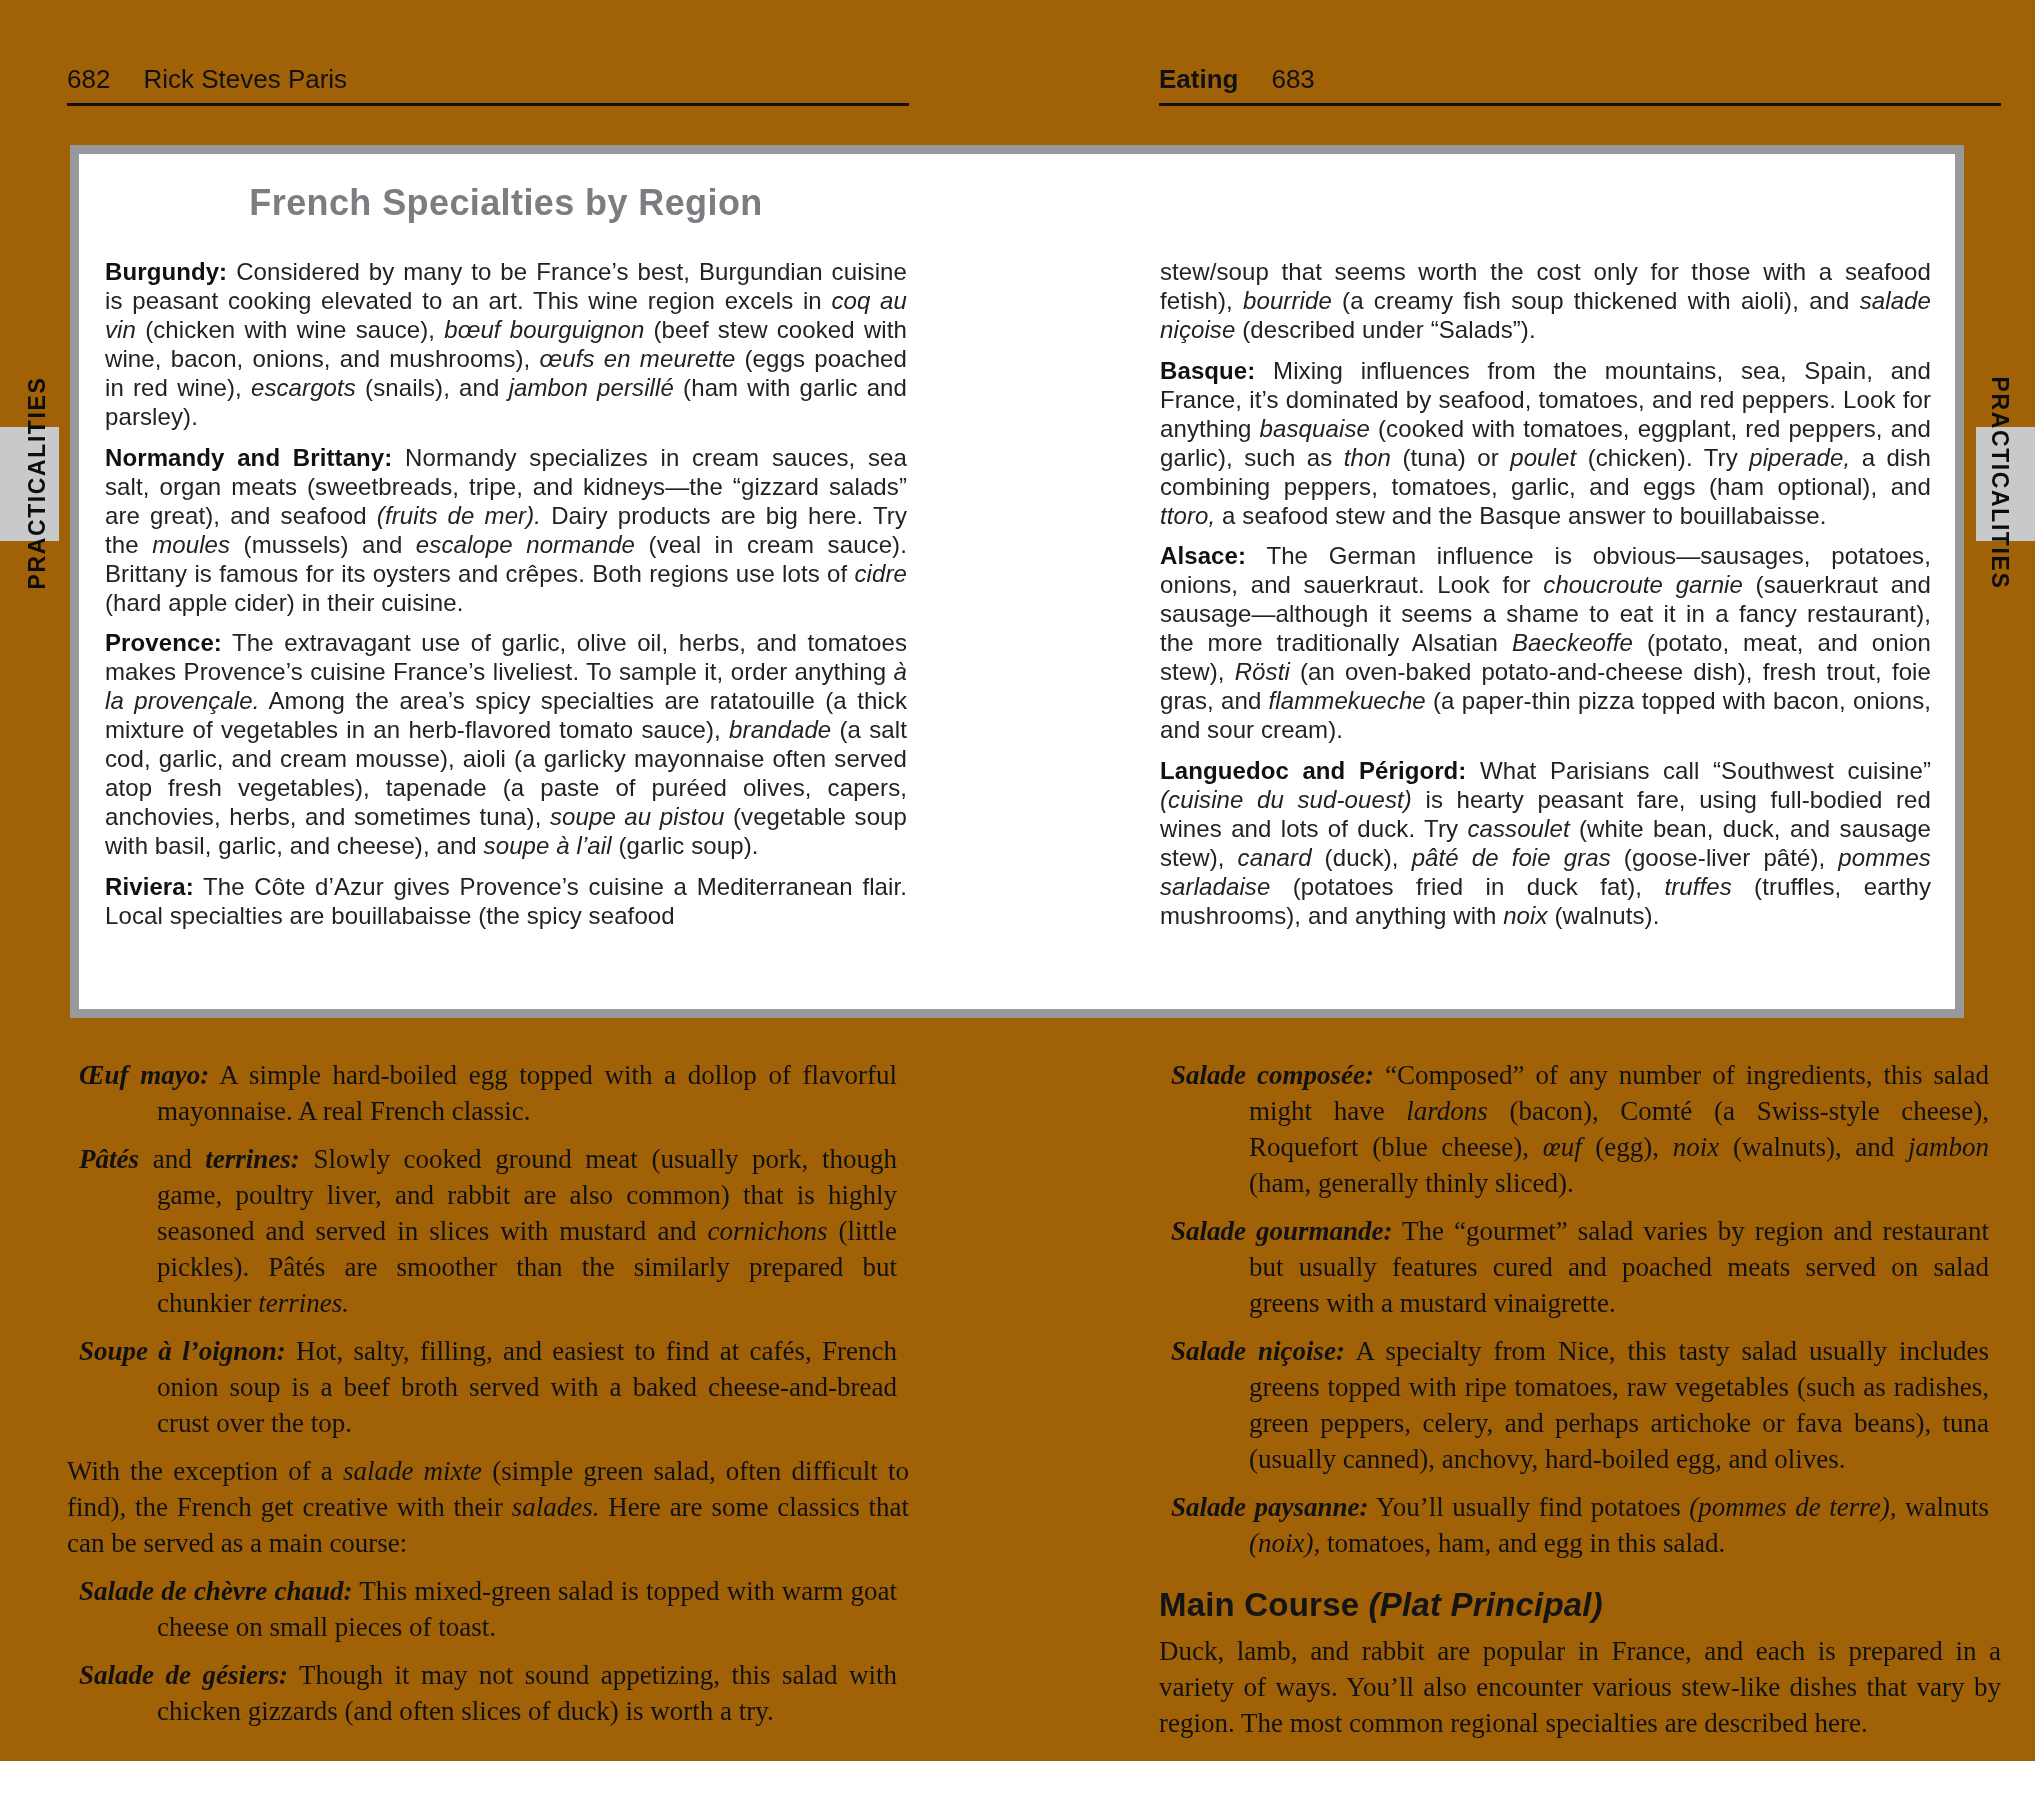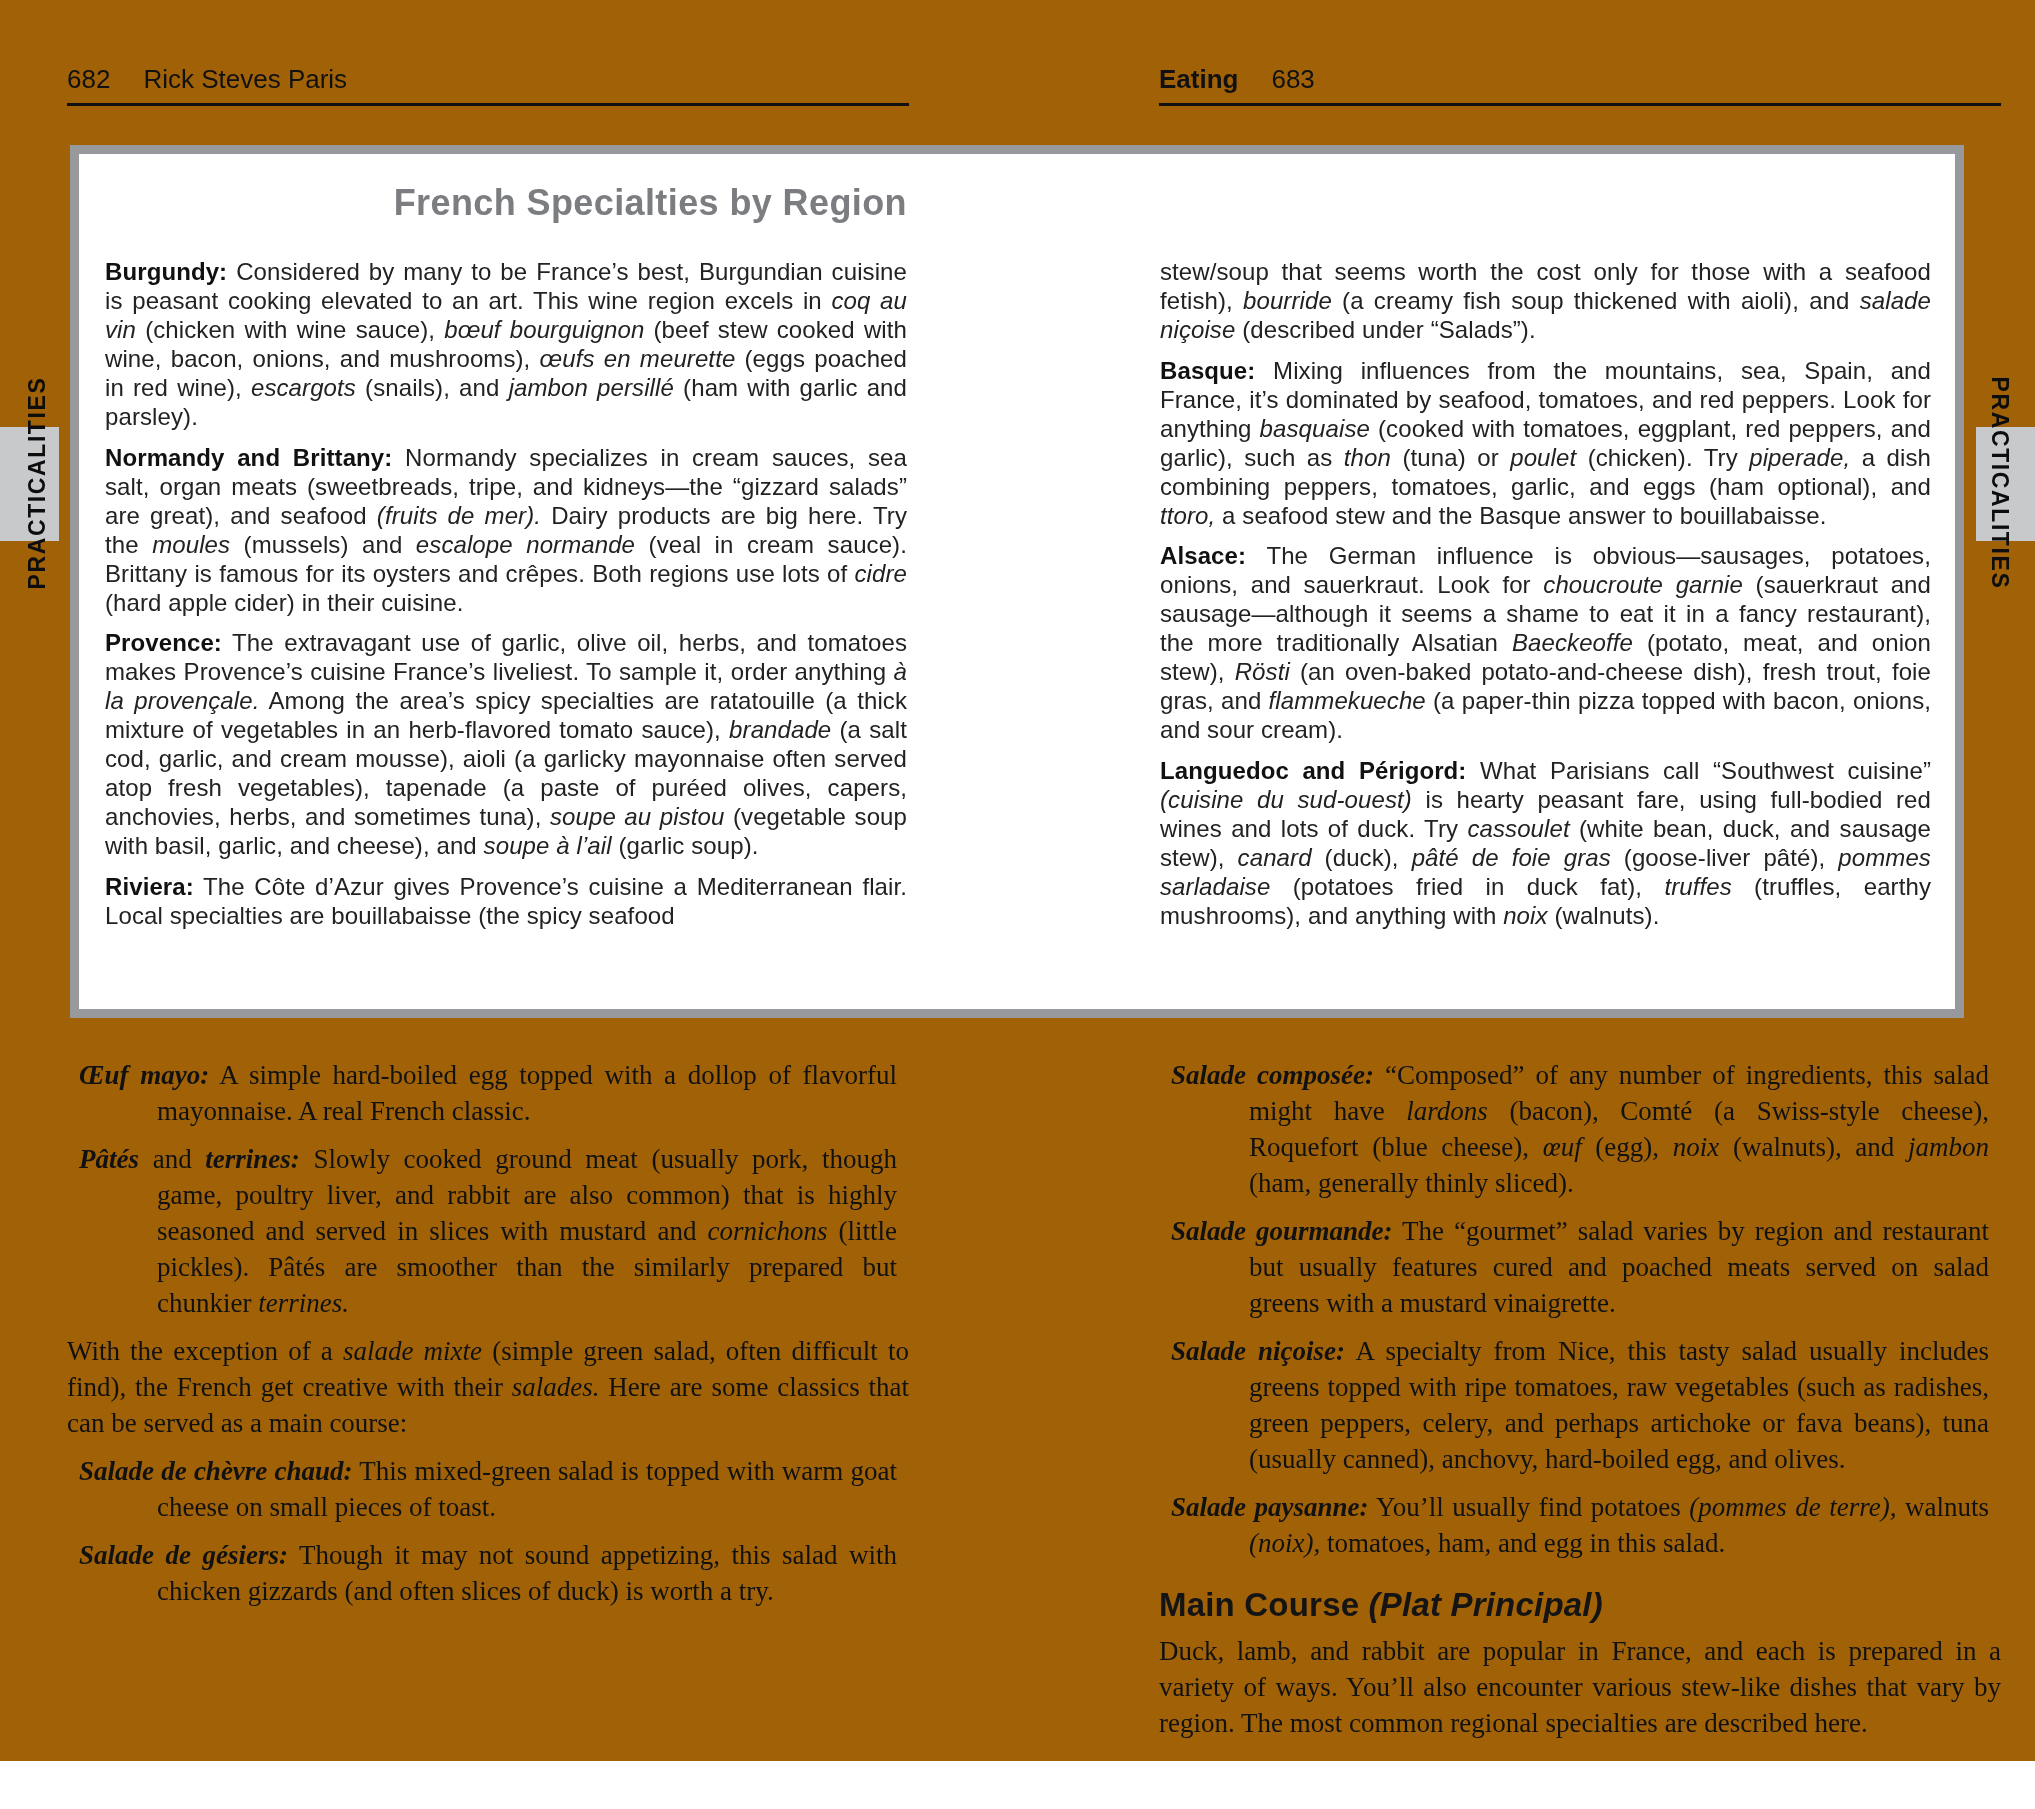--- a/index.html
+++ b/index.html
@@ -14,21 +14,21 @@
   .pg-header-right{left:1159px;width:842px;text-align:left;}
   .pg-header .gap{display:inline-block;width:33px;}
   .pg-header .bold{font-weight:700;}
   .header-rule{position:absolute;height:3.1px;background:#111;}
   .rule-left{left:67px;top:103px;width:842px;}
   .rule-right{left:1159px;top:103px;width:842px;}
 
   
   .spec-box{position:absolute;left:70px;top:145px;width:1894px;height:873px;
             border:9.4px solid #97999c;background:#ffffff;box-sizing:border-box;}
-  .spec-title{position:absolute;left:26px;top:28px;width:802px;text-align:right;
+  .spec-title{position:absolute;left:26px;top:28px;width:802px;text-align:center;
               font-family:"Liberation Sans",sans-serif;font-weight:700;font-size:36px;
               color:#7b7d80;letter-spacing:0.4px;margin:0;}
   .spec-col{position:absolute;top:103px;font-family:"Liberation Sans",sans-serif;
             font-size:24px;line-height:29px;color:#222;text-align:justify;
             letter-spacing:0.1px;hyphens:auto;}
   .spec-col-left{left:26px;width:802px;}
   .spec-col-right{left:1081px;width:771px;}
   .spec-para{margin:0 0 11.7px 0;}
   .spec-para b{font-weight:700;color:#111;}
 
@@ -80,20 +80,21 @@
   </section>
 
   <div class="tab tab-left"></div>
   <div class="vtext vtext-left">PRACTICALITIES</div>
   <div class="tab tab-right"></div>
   <div class="vtext vtext-right">PRACTICALITIES</div>
 
   <div class="body-col body-col-left">
       <div class="entry"><b><i>Œuf mayo:</i></b> A simple hard-boiled egg topped with a dollop of flavorful mayonnaise. A real French classic.</div>
       <div class="entry"><b><i>Pâtés</i></b> and <b><i>terrines:</i></b> Slowly cooked ground meat (usually pork, though game, poultry liver, and rabbit are also common) that is highly seasoned and served in slices with mustard and <i>cornichons</i> (little pickles). Pâtés are smoother than the similarly prepared but chunkier <i>terrines.</i></div>
+      <div class="entry"><b><i>Soupe à l’oignon:</i></b> Hot, salty, filling, and easiest to find at cafés, French onion soup is a beef broth served with a baked cheese-and-bread crust over the top.</div>
       <div class="body-para">With the exception of a <i>salade mixte</i> (simple green salad, often difficult to find), the French get creative with their <i>salades.</i> Here are some classics that can be served as a main course:</div>
       <div class="entry"><b><i>Salade de chèvre chaud:</i></b> This mixed-green salad is topped with warm goat cheese on small pieces of toast.</div>
       <div class="entry"><b><i>Salade de gésiers:</i></b> Though it may not sound appetizing, this salad with chicken gizzards (and often slices of duck) is worth a try.</div>
     </div>
   <div class="body-col body-col-right">
       <div class="entry"><b><i>Salade composée:</i></b> “Composed” of any number of ingredients, this salad might have <i>lardons</i> (bacon), Comté (a Swiss-style cheese), Roquefort (blue cheese), <i>œuf</i> (egg), <i>noix</i> (walnuts), and <i>jambon</i> (ham, generally thinly sliced).</div>
       <div class="entry"><b><i>Salade gourmande:</i></b> The “gourmet” salad varies by region and restaurant but usually features cured and poached meats served on salad greens with a mustard vinaigrette.</div>
       <div class="entry"><b><i>Salade niçoise:</i></b> A specialty from Nice, this tasty salad usually includes greens topped with ripe tomatoes, raw vegetables (such as radishes, green peppers, celery, and perhaps artichoke or fava beans), tuna (usually canned), anchovy, hard-boiled egg, and olives.</div>
       <div class="entry"><b><i>Salade paysanne:</i></b> You’ll usually find potatoes <i>(pommes de terre),</i> walnuts <i>(noix),</i> tomatoes, ham, and egg in this salad.</div>
       <div class="section-heading">Main Course <i>(Plat Principal)</i></div>

